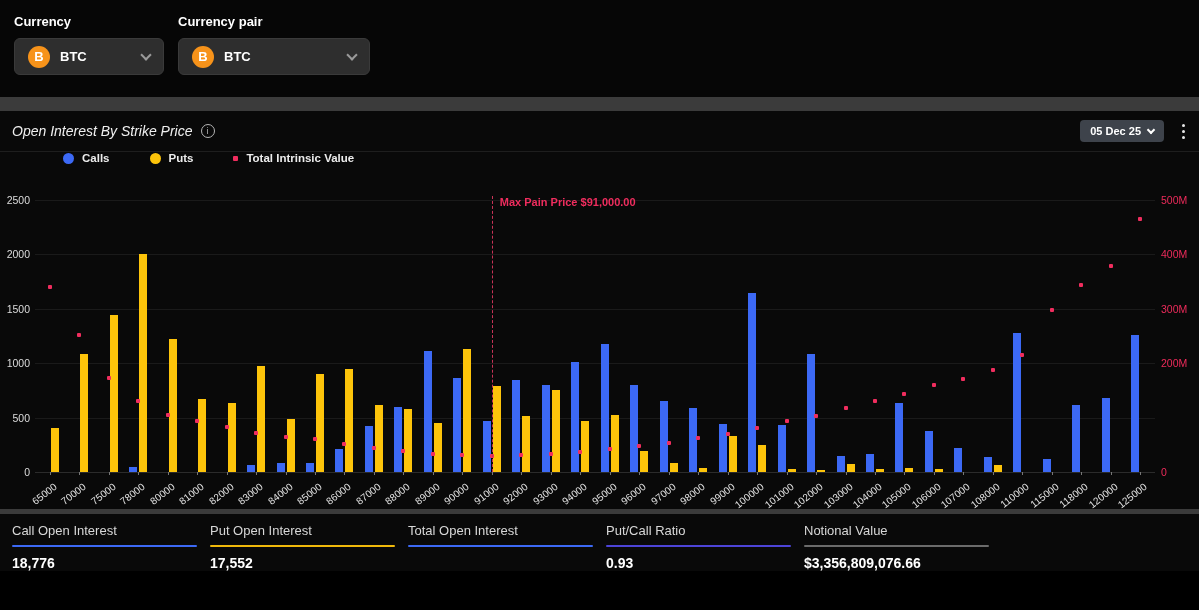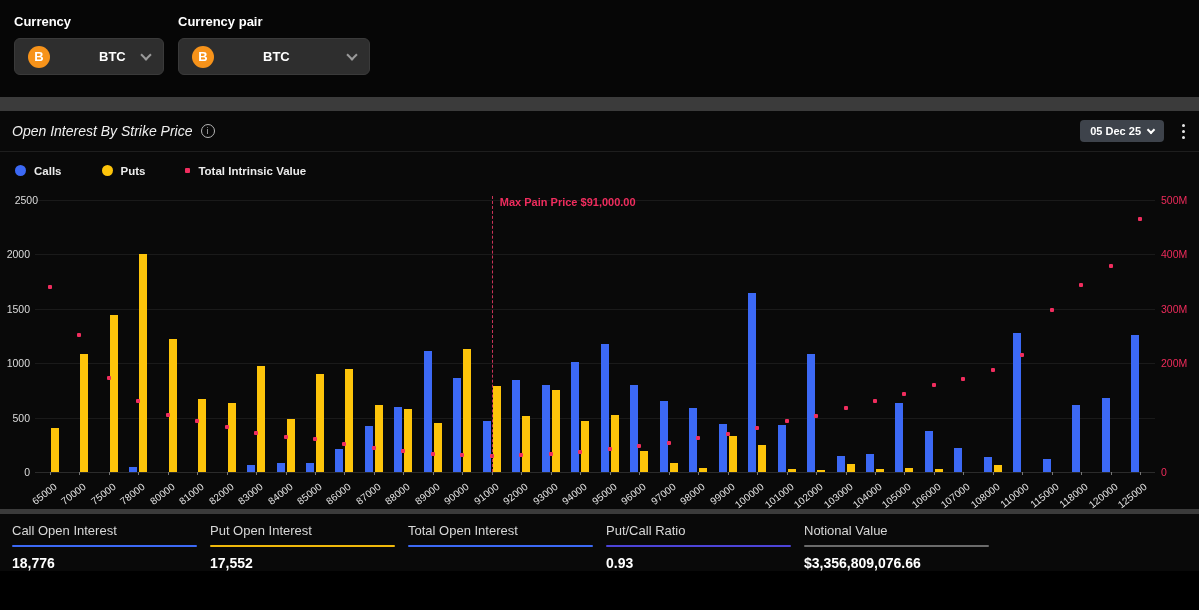--- a/index.html
+++ b/index.html
@@ -9,21 +9,21 @@
 
   
   .top-section { height:97px; background:#060606; padding:14px 0 0 14px; }
   .selectors { display:flex; gap:14px; }
   .sel-label { font-size:13px; font-weight:bold; color:#fff; margin-bottom:9px; }
   .select-btn { height:37px; background:#2e2e2e; border:1px solid #3a3a3a; border-radius:6px;
     display:flex; align-items:center; padding:0 13px; cursor:pointer; }
   .select-btn.w1 { width:150px; } .select-btn.w2 { width:192px; }
   .btc-icon { width:22px; height:22px; border-radius:50%; background:#f7931a; color:#fff;
     font-weight:bold; font-size:13px; display:flex; align-items:center; justify-content:center; margin-right:10px; }
-  .sel-value { font-size:13px; font-weight:bold; color:#fff; flex:1;margin-left:39px; }
+  .sel-value { font-size:13px; font-weight:bold; color:#fff; flex:1; }
   .chev { width:8px; height:8px; border-right:2px solid #9a9a9a; border-bottom:2px solid #9a9a9a;
     transform:rotate(45deg); margin-top:-4px; }
 
   .band { height:7px; background:#3b3b3b; }
 
   
   .stats-bar { height:38px; background:#0e0e0e; display:flex; align-items:center; padding:0 12px; }
   .stat-item { margin-right:26px; font-size:12.5px; }
   .stat-label { color:#8f8f8f; }
   .stat-value { color:#fff; font-weight:bold; margin-left:5px; }
@@ -37,21 +37,21 @@
   .info-icon { width:14px; height:14px; border:1px solid #b5b5b5; border-radius:50%; color:#b5b5b5;
     font-size:9px; display:flex; align-items:center; justify-content:center; cursor:pointer; }
   .ch-right { display:flex; align-items:center; gap:16px; }
   .date-btn { background:#3e434b; border:none; border-radius:4px; color:#fff; font-weight:bold;
     font-size:11px; padding:5px 10px; display:flex; align-items:center; gap:7px; cursor:pointer;
     font-family:inherit; }
   .date-btn .chev { width:6px; height:6px; border-color:#fff; margin-top:-3px; }
   .kebab { display:flex; flex-direction:column; gap:3px; cursor:pointer; padding:2px; }
   .kebab i { width:3px; height:3px; border-radius:50%; background:#e8e8e8; display:block; }
 
-  .legend-row { height:37px; display:flex; align-items:center; padding-left:15px; gap:40px; }
+  .legend-row { height:37px; display:flex; align-items:flex-start; padding-left:15px; gap:40px;margin-left:48px; }
   .legend-item { display:flex; align-items:center; gap:8px; font-size:11.5px; font-weight:bold;
     color:#ececec; cursor:pointer; }
   .sw-circle { width:11px; height:11px; border-radius:50%; }
   .sw-square { width:5px; height:5px; border-radius:1px; }
 
   #chart-area { position:relative; height:320px; }
   .gridline { position:absolute; height:1px; background:#1a1a1a; }
   .axis-line { position:absolute; height:1px; background:#2b2b2b; }
   .ylab { position:absolute; font-size:10.5px; color:#dcdcdc; width:28px; text-align:right; }
   .ylab-r { position:absolute; font-size:10.5px; color:#ee2b5b; text-align:left; }
@@ -139,21 +139,21 @@
         <div class="ylab" style="left: 2px; top: 277px;">0</div>
         <div class="gridline" style="left: 35px; top: 228.6px; width: 1120px;"></div>
         <div class="ylab" style="left: 2px; top: 222.6px;">500</div>
         <div class="gridline" style="left: 35px; top: 174.2px; width: 1120px;"></div>
         <div class="ylab" style="left: 2px; top: 168.2px;">1000</div>
         <div class="gridline" style="left: 35px; top: 119.8px; width: 1120px;"></div>
         <div class="ylab" style="left: 2px; top: 113.8px;">1500</div>
         <div class="gridline" style="left: 35px; top: 65.4px; width: 1120px;"></div>
         <div class="ylab" style="left: 2px; top: 59.4px;">2000</div>
         <div class="gridline" style="left: 35px; top: 11px; width: 1120px;"></div>
-        <div class="ylab" style="left: 10px; top: 5px;">2500</div>
+        <div class="ylab" style="left: 2px; top: 5px;">2500</div>
         <div class="axis-line" style="left: 35px; top: 283px; width: 1120px;"></div>
         <div class="ylab-r" style="left: 1161px; top: 277px;">0</div>
         <div class="ylab-r" style="left: 1161px; top: 222.6px; margin-left: 48px;">100M</div>
         <div class="ylab-r" style="left: 1161px; top: 168.2px;">200M</div>
         <div class="ylab-r" style="left: 1161px; top: 113.8px;">300M</div>
         <div class="ylab-r" style="left: 1161px; top: 59.4px;">400M</div>
         <div class="ylab-r" style="left: 1161px; top: 5px;">500M</div>
         <div class="bar" style="left: 50.7368px; top: 238.936px; width: 8px; height: 44.064px; background: rgb(253, 196, 10);"></div>
         <div class="dot" style="left: 47.7368px; top: 96.04px; background: rgb(240, 45, 94);"></div>
         <div class="xtick" style="left: 49.7368px; top: 283px;"></div>

